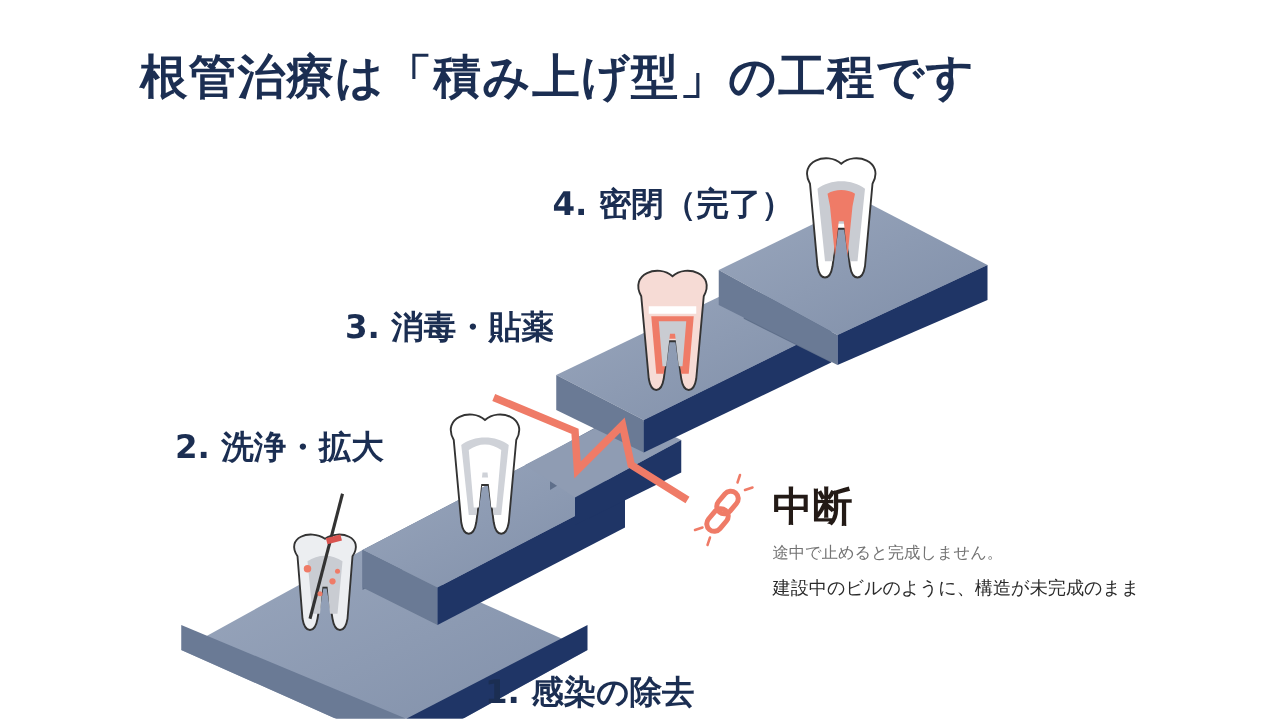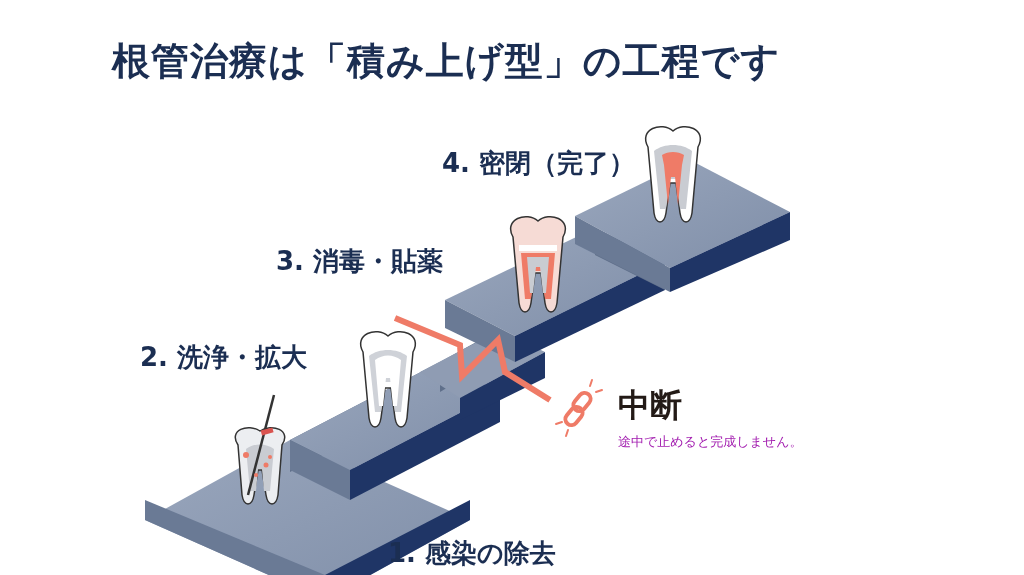--- a/index.html
+++ b/index.html
@@ -7,21 +7,21 @@
          font-family: "DejaVu Sans", "Liberation Sans", sans-serif; }
   .title { position: absolute; left: 112px; top: 36px; font-size: 38px; font-weight: bold;
            color: #1b2e52; letter-spacing: 1px; white-space: nowrap; }
   .stage { position: absolute; left: 0; top: 0; width: 1024px; height: 575px; }
   .step-label { position: absolute; font-size: 26px; font-weight: bold; color: #1b2e52; white-space: nowrap; }
   .lbl-1 { left: 388px; top: 536px; }
   .lbl-2 { left: 140px; top: 340px; }
   .lbl-3 { left: 276px; top: 244px; text-align: right; }
   .lbl-4 { left: 396px; top: 146px; margin-left: 46px; }
   .interrupt-title { position: absolute; left: 618px; top: 384px; font-size: 32px; font-weight: bold; color: #231a16; }
-  .interrupt-warning { position: absolute; left: 618px; top: 433px; font-size: 13px; color: #a21caf; white-space: nowrap; }
+  .interrupt-warning { position: absolute; left: 618px; top: 433px; font-size: 13px; color: #737373; white-space: nowrap; }
   .interrupt-desc { position: absolute; left: 618px; top: 458px; font-size: 14.5px; line-height: 26px; color: #2a2a2a; }
   .interrupt-desc div { white-space: nowrap; }
 </style>
 </head>
 <body>
 
 <div class="title">根管治療は「積み上げ型」の工程です</div>
 
 <svg class="stage" viewBox="0 0 1024 575" xmlns="http://www.w3.org/2000/svg">
   <defs>
@@ -101,13 +101,14 @@
 </svg>
 
 <div class="step-label lbl-1">1. 感染の除去</div>
 <div class="step-label lbl-2">2. 洗浄・拡大</div>
 <div class="step-label lbl-3">3. 消毒・貼薬</div>
 <div class="step-label lbl-4">4. 密閉（完了）</div>
 
 <div class="interrupt-title">中断</div>
 <div class="interrupt-warning">途中で止めると完成しません。</div>
 <div class="interrupt-desc">
+  <div>建設中のビルのように、構造が未完成のまま</div>
 </div>
 
 </body></html>

